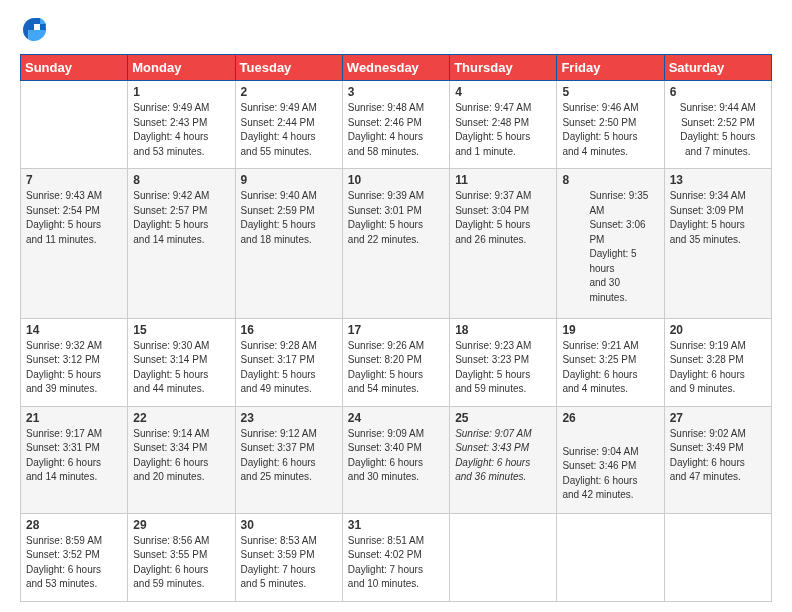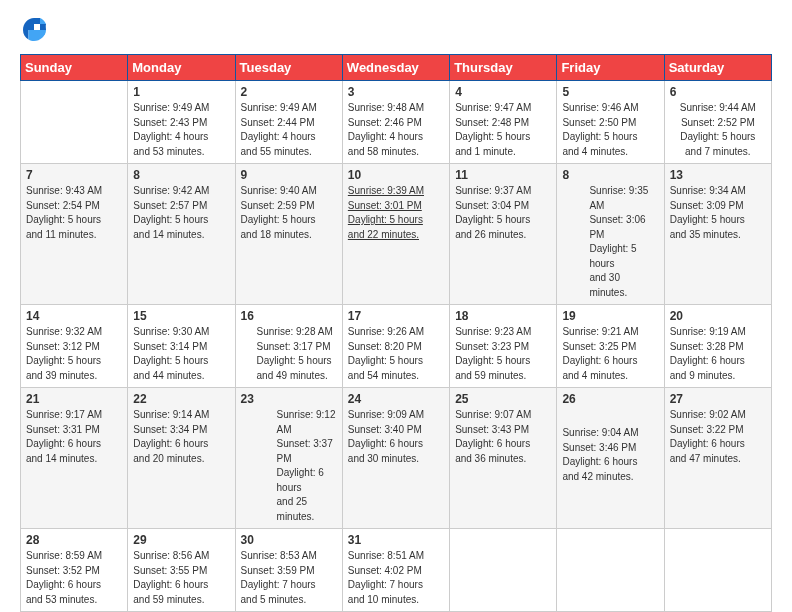--- a/index.html
+++ b/index.html
@@ -192,21 +192,21 @@
           </td>
           <td>
             <span class="day-number">9</span>
             <div class="day-info" style="white-space: pre-line;">Sunrise: 9:40 AM
 Sunset: 2:59 PM
 Daylight: 5 hours
 and 18 minutes.</div>
           </td>
           <td>
             <span class="day-number">10</span>
-            <div class="day-info" style="white-space: pre-line; text-decoration: underline;">Sunrise: 9:39 AM
+            <div class="day-info" style="white-space: pre-line;">Sunrise: 9:39 AM
 Sunset: 3:01 PM
 Daylight: 5 hours
 and 22 minutes.</div>
           </td>
           <td>
             <span class="day-number">11</span>
             <div class="day-info" style="white-space: pre-line;">Sunrise: 9:37 AM
 Sunset: 3:04 PM
 Daylight: 5 hours
 and 26 minutes.</div>
@@ -236,21 +236,21 @@
           </td>
           <td>
             <span class="day-number">15</span>
             <div class="day-info" style="white-space: pre-line;">Sunrise: 9:30 AM
 Sunset: 3:14 PM
 Daylight: 5 hours
 and 44 minutes.</div>
           </td>
           <td>
             <span class="day-number">16</span>
-            <div class="day-info" style="white-space: pre-line; margin-left: 16px;">Sunrise: 9:28 AM
+            <div class="day-info" style="white-space: pre-line;">Sunrise: 9:28 AM
 Sunset: 3:17 PM
 Daylight: 5 hours
 and 49 minutes.</div>
           </td>
           <td>
             <span class="day-number">17</span>
             <div class="day-info" style="white-space: pre-line;">Sunrise: 9:26 AM
 Sunset: 8:20 PM
 Daylight: 5 hours
 and 54 minutes.</div>
@@ -287,50 +287,50 @@
           </td>
           <td>
             <span class="day-number">22</span>
             <div class="day-info" style="white-space: pre-line;">Sunrise: 9:14 AM
 Sunset: 3:34 PM
 Daylight: 6 hours
 and 20 minutes.</div>
           </td>
           <td>
             <span class="day-number">23</span>
-            <div class="day-info" style="white-space: pre-line; margin-left: 36px;">Sunrise: 9:12 AM
+            <div class="day-info" style="white-space: pre-line;">Sunrise: 9:12 AM
 Sunset: 3:37 PM
 Daylight: 6 hours
 and 25 minutes.</div>
           </td>
           <td>
             <span class="day-number">24</span>
             <div class="day-info" style="white-space: pre-line;">Sunrise: 9:09 AM
 Sunset: 3:40 PM
 Daylight: 6 hours
 and 30 minutes.</div>
           </td>
           <td>
             <span class="day-number">25</span>
-            <div class="day-info" style="white-space: pre-line;">Sunrise: 9:07 AM
+            <div class="day-info" style="white-space: pre-line; font-style: italic;">Sunrise: 9:07 AM
 Sunset: 3:43 PM
 Daylight: 6 hours
 and 36 minutes.</div>
           </td>
           <td>
             <span class="day-number">26</span>
             <div class="day-info" style="white-space: pre-line; margin-top: 20px;">Sunrise: 9:04 AM
 Sunset: 3:46 PM
 Daylight: 6 hours
 and 42 minutes.</div>
           </td>
           <td>
             <span class="day-number">27</span>
             <div class="day-info" style="white-space: pre-line;">Sunrise: 9:02 AM
-Sunset: 3:22 PM
+Sunset: 3:49 PM
 Daylight: 6 hours
 and 47 minutes.</div>
           </td>
         </tr>
         <tr>
           <td>
             <span class="day-number">28</span>
             <div class="day-info" style="white-space: pre-line;">Sunrise: 8:59 AM
 Sunset: 3:52 PM
 Daylight: 6 hours

